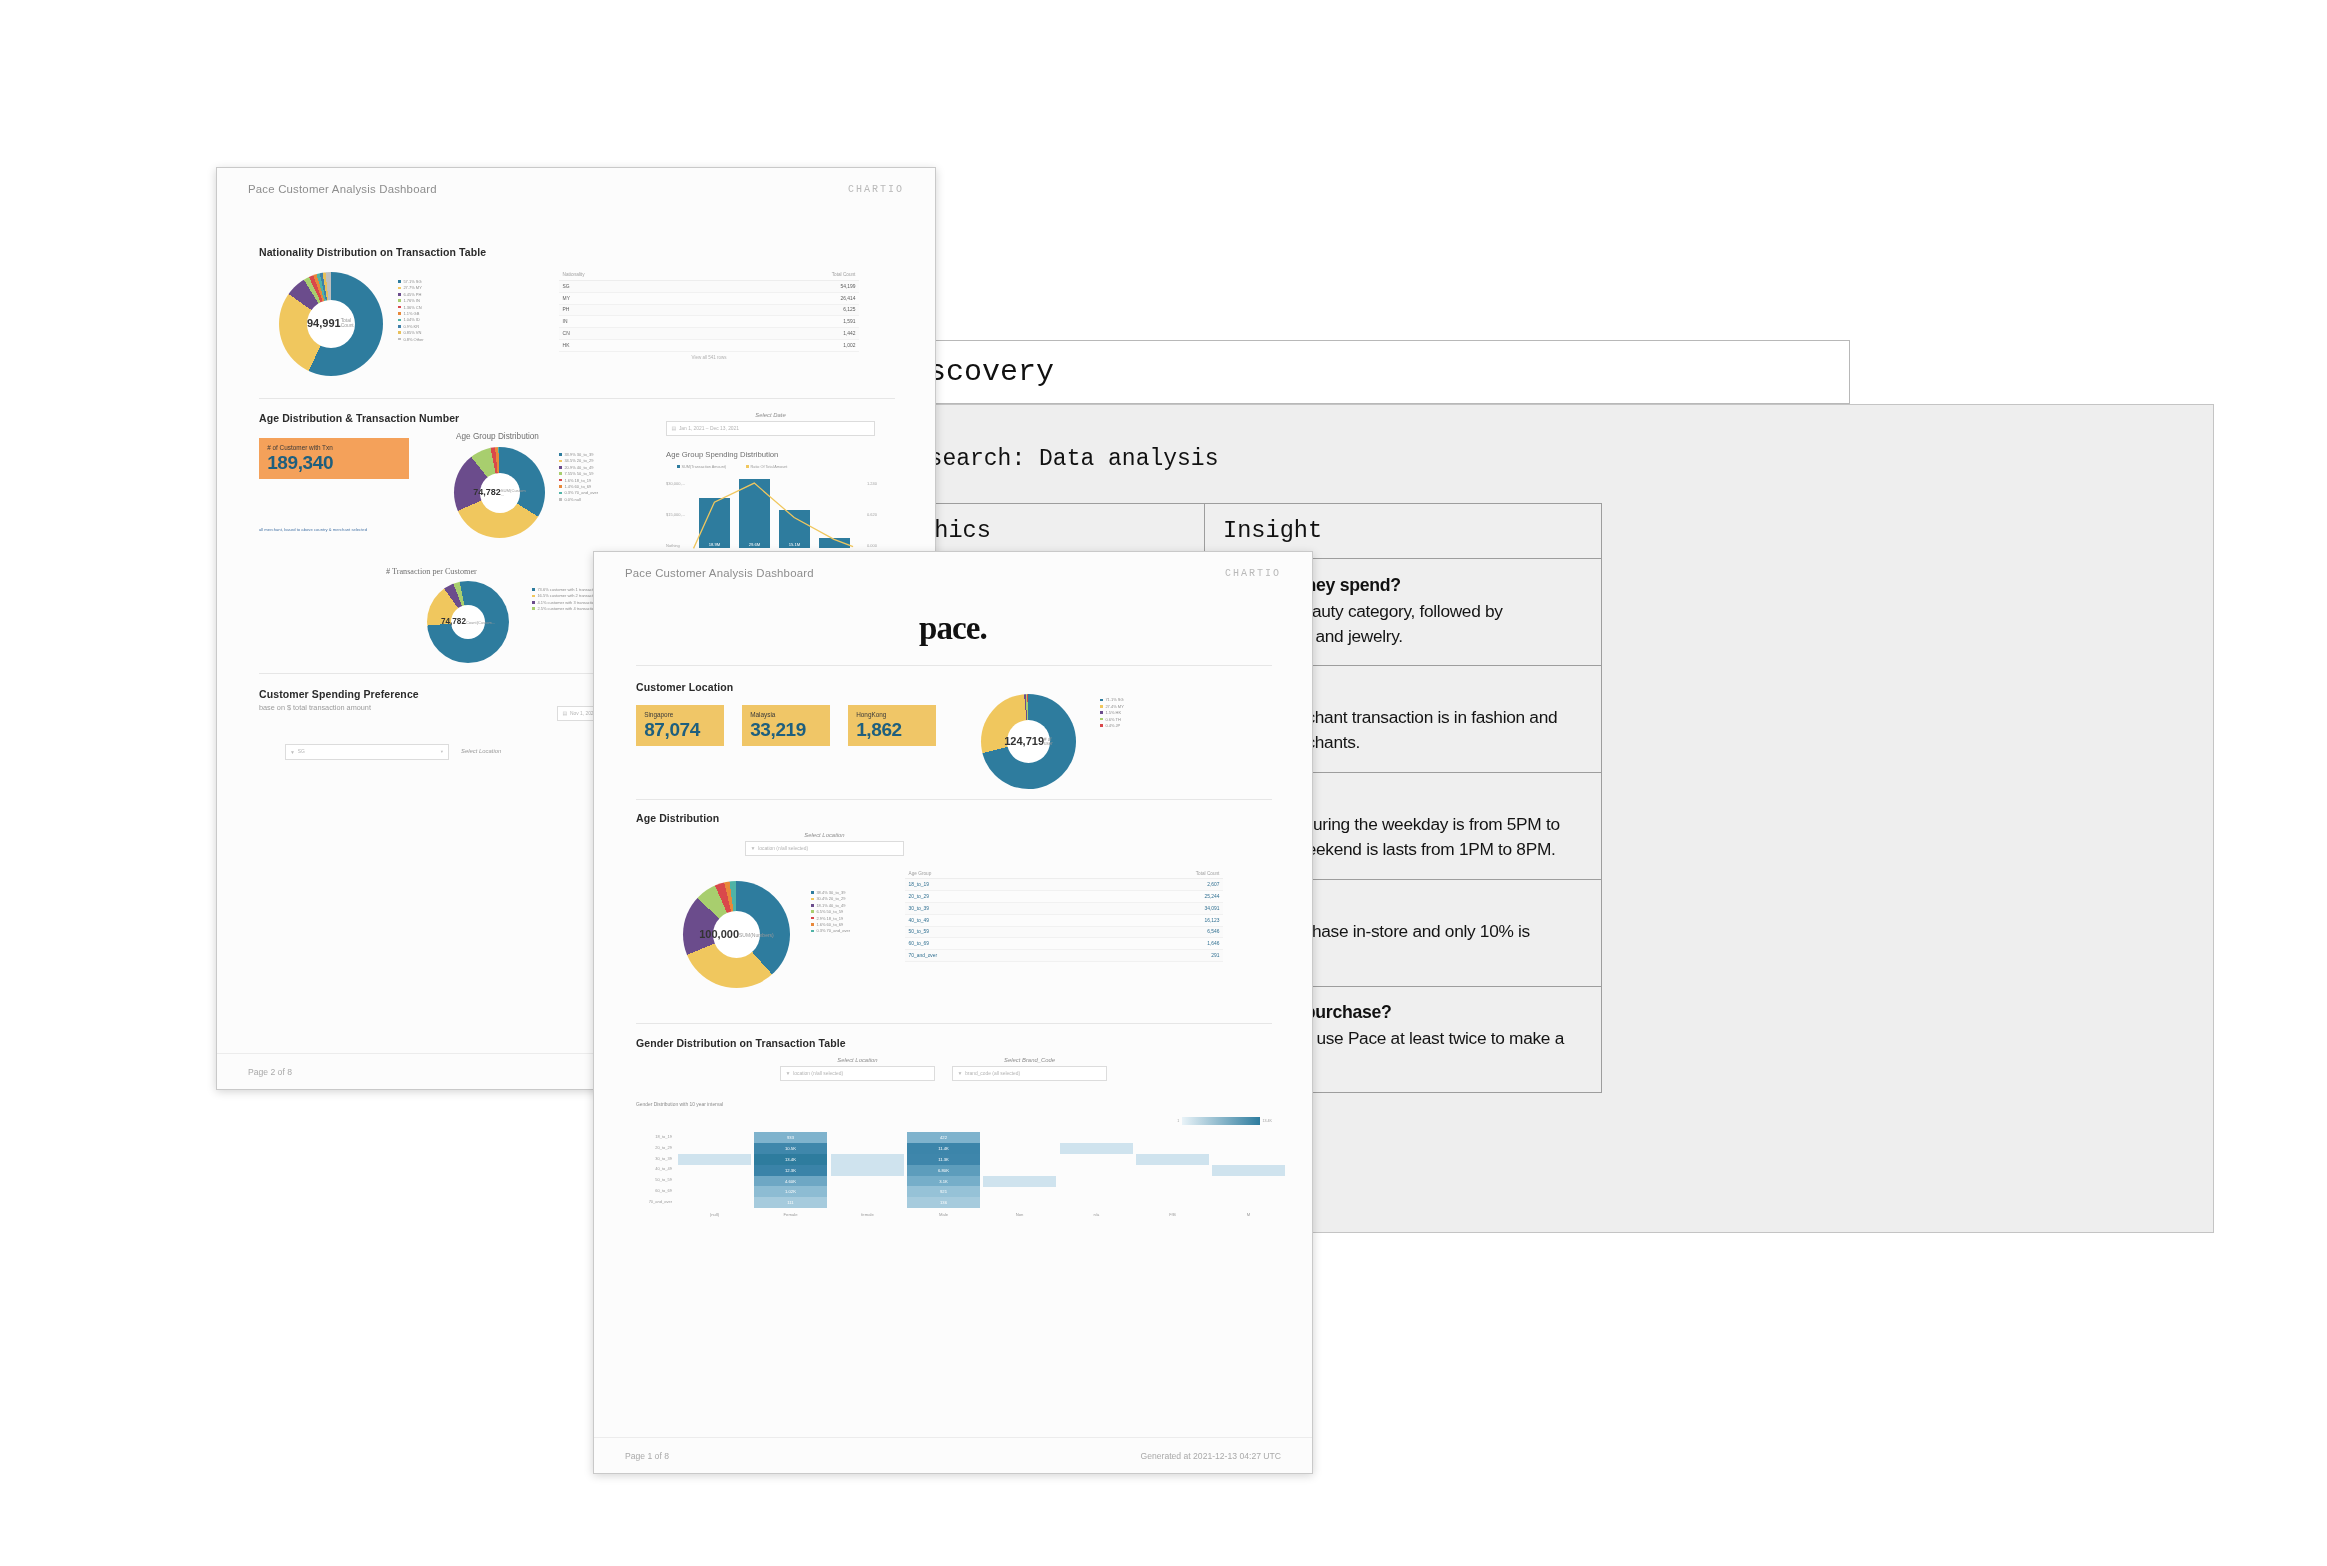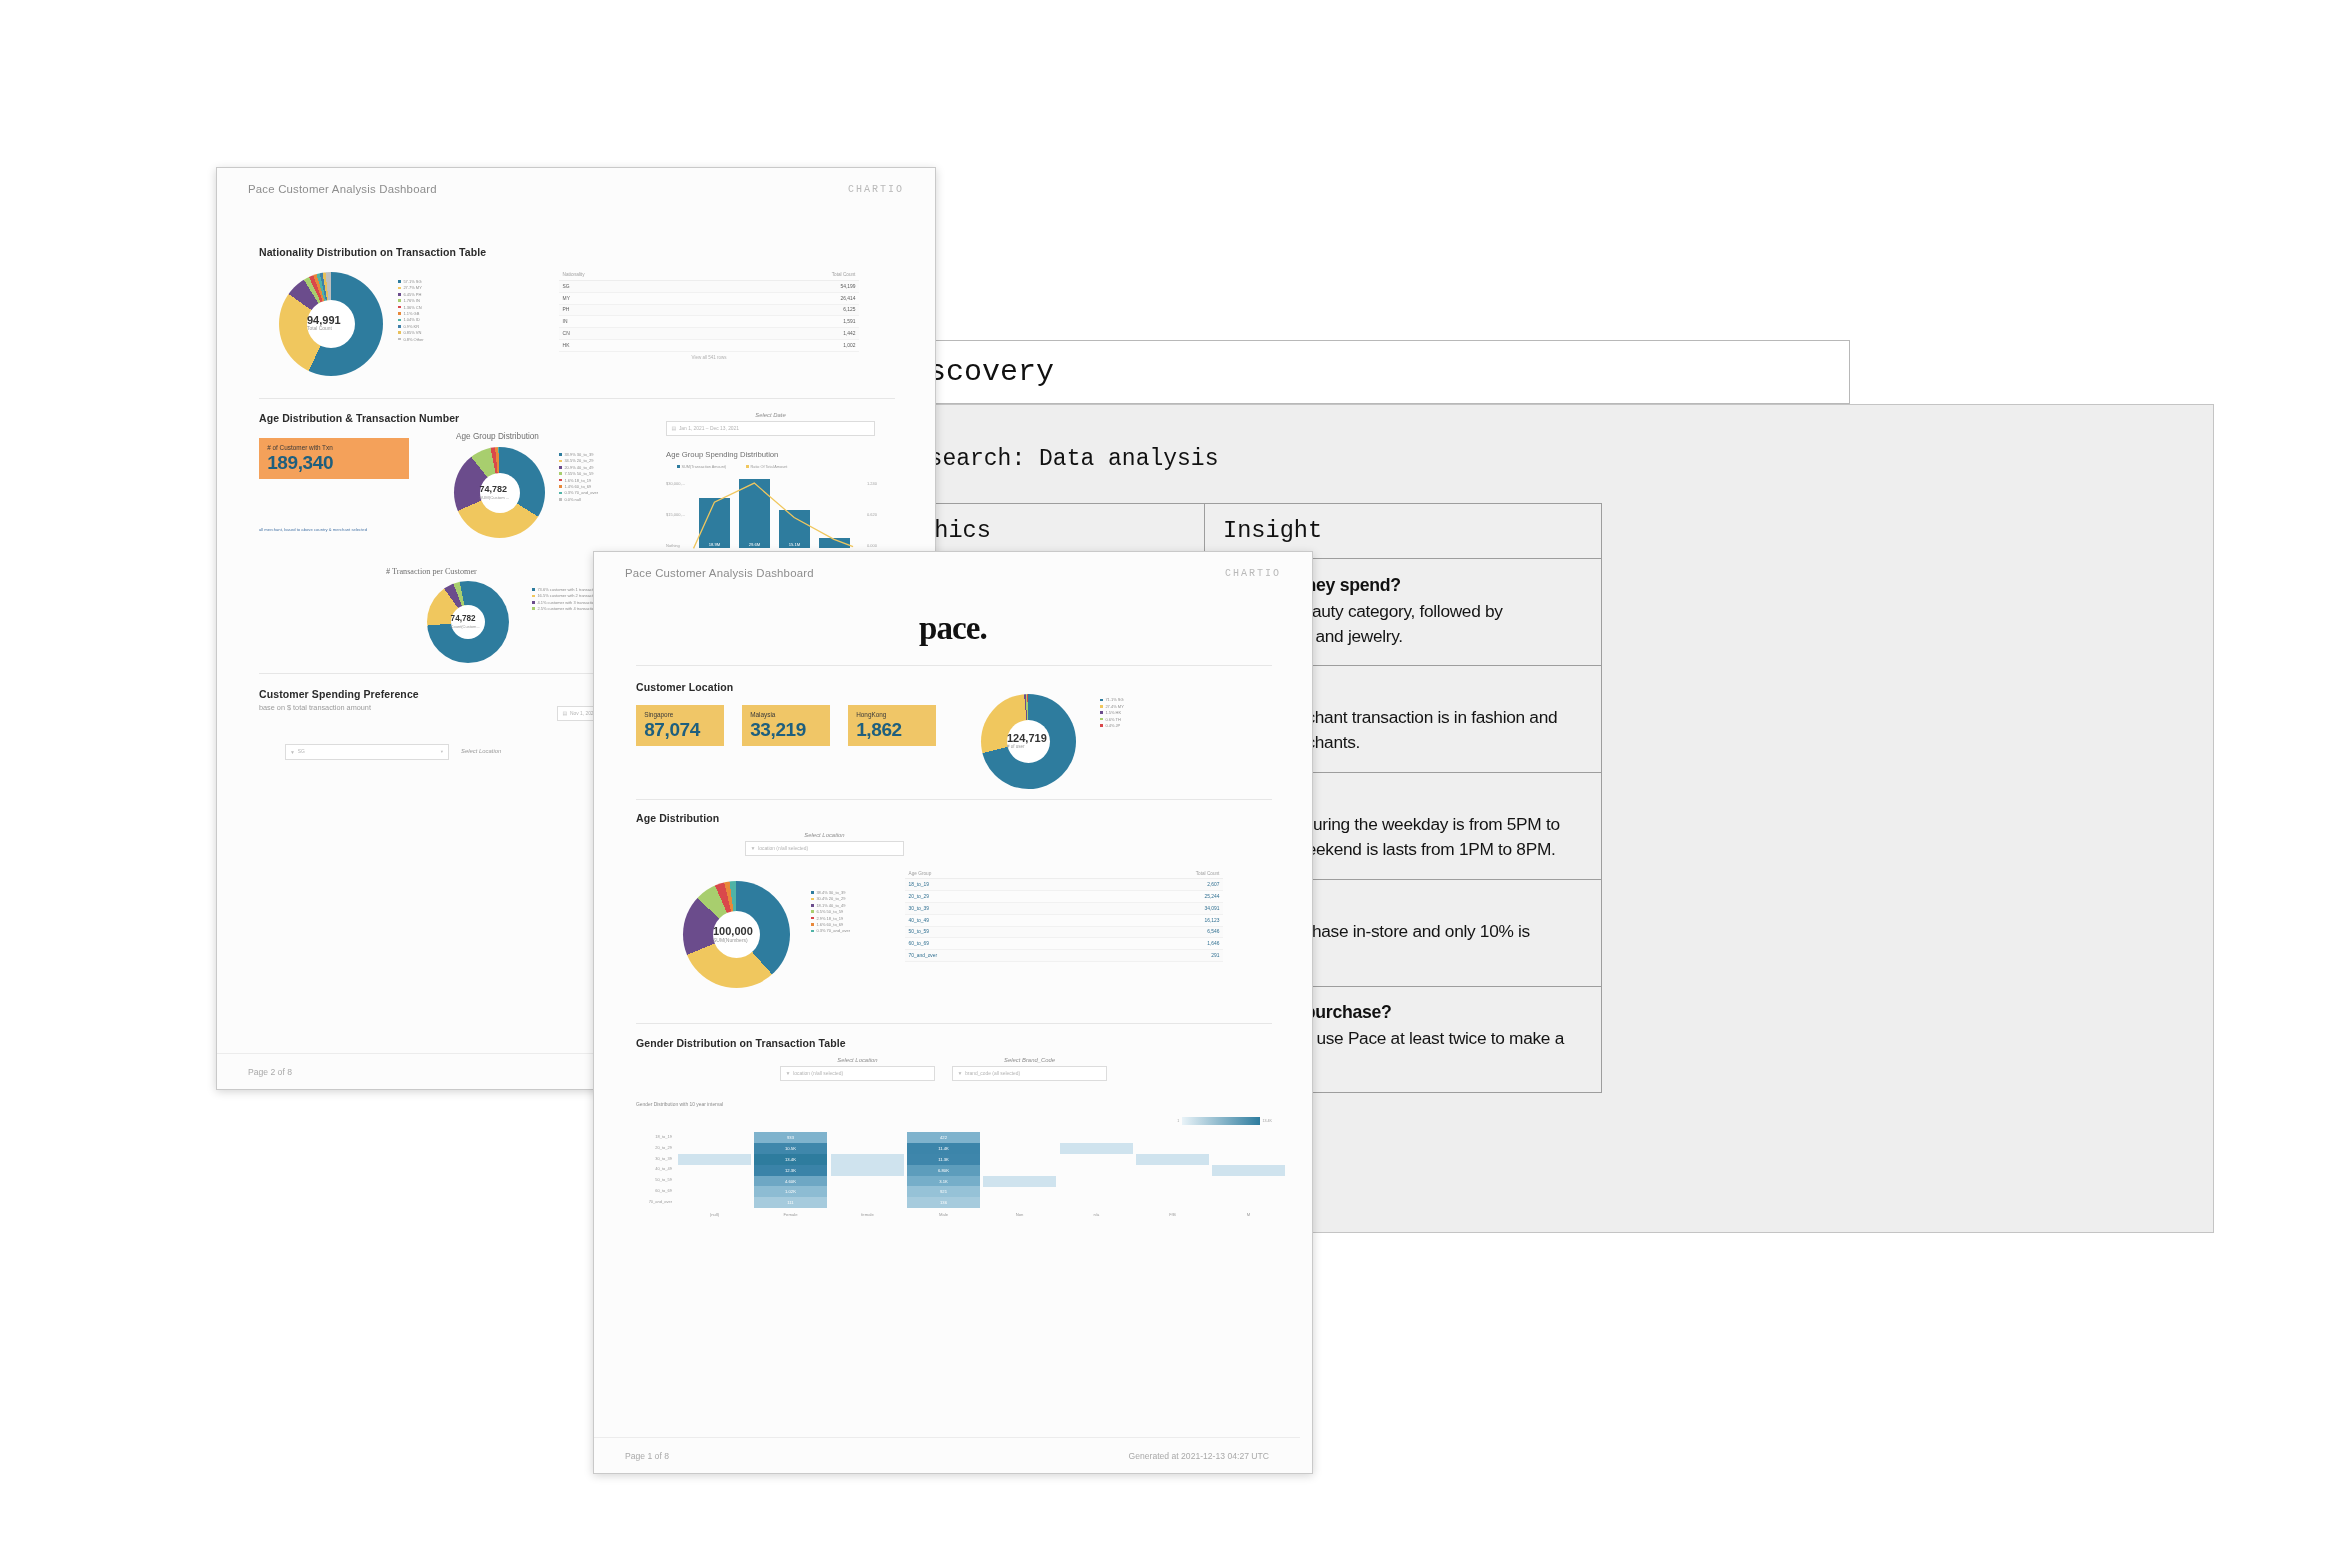--- a/index.html
+++ b/index.html
@@ -6,31 +6,31 @@
   body{width:2327px;height:1566px;background:#ffffff;font-family:"Liberation Sans",sans-serif;overflow:hidden;position:relative;}
 
   .stage{position:absolute;inset:0;}
 
   
   .sheet{position:absolute;background:#fbfbfb;border:0.9px solid #c9c9c9;box-shadow:0 1.8px 9px rgba(0,0,0,.18);overflow:hidden;margin-top:36px;}
   .sheet .inner{position:absolute;inset:0;background:#fcfcfc;}
   .doc-head{position:absolute;left:0;right:0;top:0;height:42px;display:flex;align-items:center;justify-content:space-between;padding:0 31px;box-sizing:border-box;}
   .doc-title{font-size:11.4px;color:#8d8d8d;letter-spacing:0.2px;}
   .doc-logo{font-family:"Liberation Mono",monospace;font-size:10px;color:#b9b9b9;letter-spacing:2px;}
-  .doc-foot{position:absolute;left:0;right:12px;bottom:0;height:36px;display:flex;align-items:center;justify-content:space-between;padding:0 31px;box-sizing:border-box;border-top:0.9px solid #ececec;}
+  .doc-foot{position:absolute;left:0;right:0;bottom:0;height:36px;display:flex;align-items:center;justify-content:space-between;padding:0 31px;box-sizing:border-box;border-top:0.9px solid #ececec;}
   .doc-foot span{font-size:8.6px;color:#a9a9a9;}
 
   .sec-title{font-size:10.5px;font-weight:bold;color:#2b2b2b;letter-spacing:0.1px;}
   .sec-sub{font-size:7.3px;color:#9b9b9b;margin-top:2.7px;}
   .mini-title{font-size:8.2px;color:#6f6f6f;text-align:center;}
   .hr{height:0.9px;background:#e6e6e6;}
 
   
   .donut{position:relative;border-radius:50%;}
-  .donut .hole{position:absolute;border-radius:50%;background:#fff;display:flex;flex-direction:column;justify-content:center;}
+  .donut .hole{position:absolute;border-radius:50%;background:#fff;display:flex;align-items:center;justify-content:center;}
   .donut .hole b{font-weight:bold;color:#333;line-height:1;}
   .donut .hole i{font-style:normal;color:#999;line-height:1;margin-top:1.8px;}
 
   .legend{display:flex;flex-direction:column;gap:1.4px;}
   .legend div{display:flex;align-items:center;gap:2.7px;font-size:4px;color:#8c8c8c;white-space:nowrap;}
   .legend div .sw{width:2.7px;height:2.7px;flex:0 0 2.7px;}
 
   
   .rtable{width:100%;border-collapse:collapse;}
   .rtable th{font-size:4.7px;font-weight:normal;color:#9e9e9e;text-align:left;padding:2.7px 3.6px;border-bottom:0.9px solid #ededed;}

